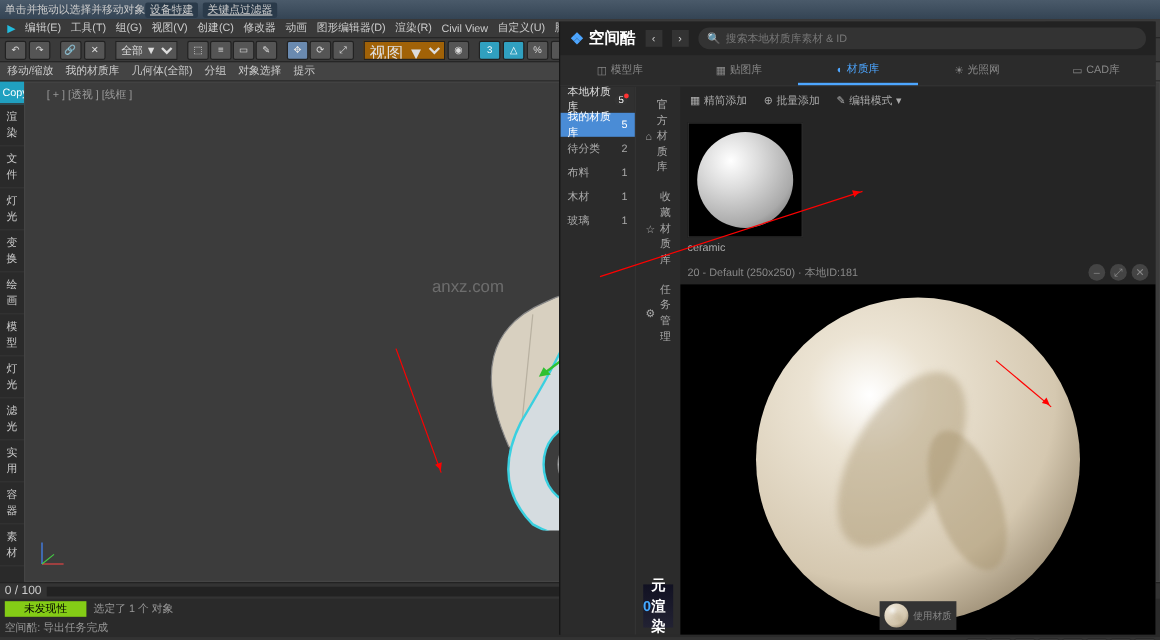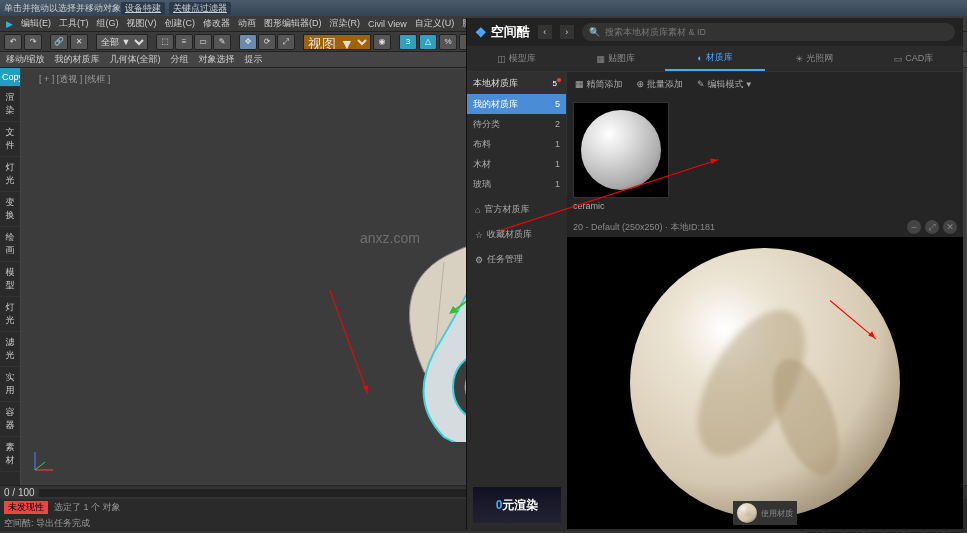--- a/index.html
+++ b/index.html
@@ -38,21 +38,21 @@
 .vpscene { position: absolute; inset: 0; display:flex; align-items:center; justify-content:center; }
 
 
 .compass { position: absolute; bottom: 8px; left: 8px; width: 30px; height: 30px; }
 
 
 .timeline { height: 14px; background: #333; display: flex; align-items: center; padding: 0 4px; border-top: 1px solid #222; }
 .timeline .track { flex: 1; height: 8px; background: #222; margin: 0 4px; position: relative; }
 
 .statusbar { height: 16px; background: #2a2a2a; display: flex; align-items: center; padding: 0 4px; gap: 6px; font-size: 9px; color: #999; }
-.statusbar .blue { background: #ef4444; color: #000; padding: 0 4px; }
+.statusbar .blue { background: #84cc16; color: #000; padding: 0 16px; }
 
 .bottombar { height: 18px; background: #333; display: flex; align-items: center; justify-content: flex-end; padding: 0 4px; gap: 2px; }
 
 
 .plugin { position: absolute; top: 18px; left: 466px; width: 497px; height: 511px; background: #2b2b2b; border-left: 1px solid #111; display: flex; flex-direction: column; }
 .plugin-header { height: 28px; background: #222; display: flex; align-items: center; padding: 0 8px; gap: 8px; }
 .plugin-logo { font-size: 13px; color: #fff; font-weight: bold; display:flex; align-items:center; gap:4px; }
 .plugin-nav { width: 14px; height: 14px; background: #333; display: flex; align-items: center; justify-content: center; font-size: 9px; }
 .plugin-search { flex: 1; background: #333; height: 18px; border-radius: 9px; padding: 0 8px; color: #777; display: flex; align-items: center; font-size: 9px; }
 .plugin-tabs { height: 26px; background: #2b2b2b; display: flex; border-bottom: 1px solid #333; }
@@ -288,21 +288,21 @@
         <span>光照网</span>
       </div>
     <div class="ptab">
         <span>▭</span>
         <span>CAD库</span>
       </div>
   </div>
 
   <div class="plugin-body">
 
-    <div style="width:100px;display:flex;flex-direction:column">
+    <div style="width:100px;display:flex;">
       <div class="plist">
         <div class="plist-head">
           <span>本地材质库</span>
             <span class="badge">5</span>
         </div>
         <div class="plist-item sel">
             <span>我的材质库</span>
             <span>5</span>
           </div>
         <div class="plist-item">

